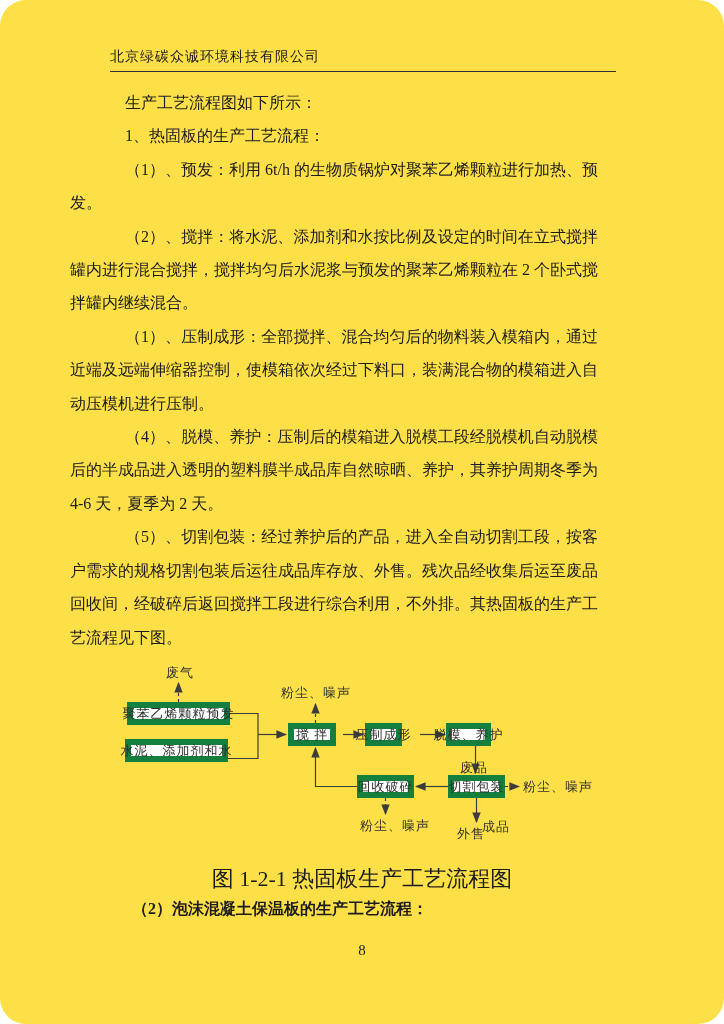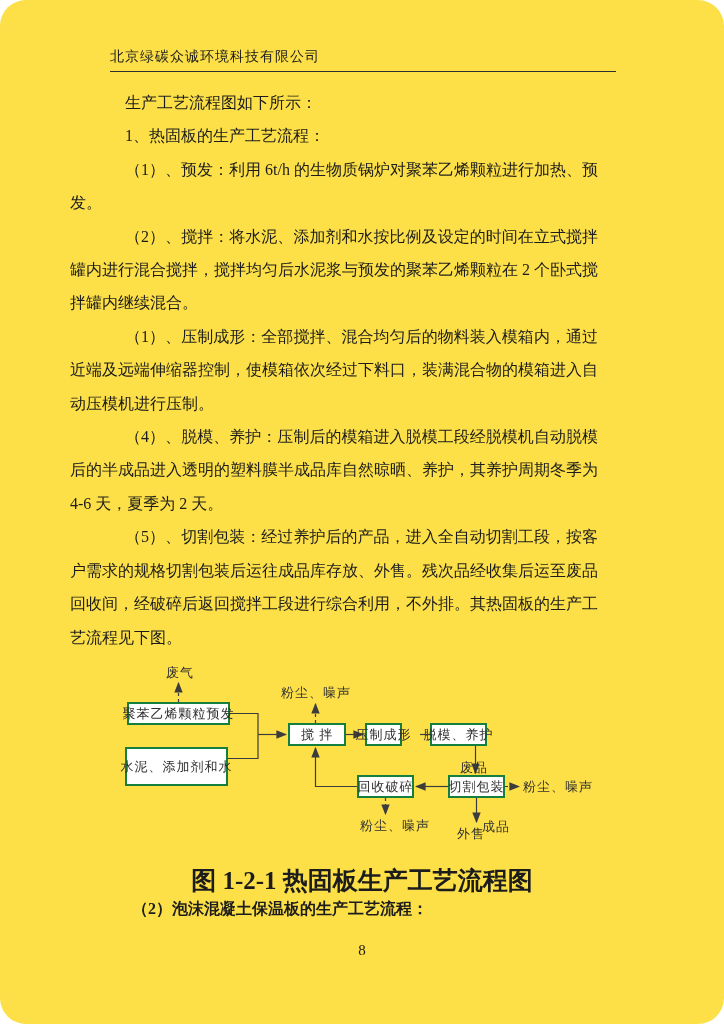--- a/index.html
+++ b/index.html
@@ -50,38 +50,38 @@
     width: 530px;
     height: 200px;
     font-size: 13px;
     line-height: 1;
     color: #2e2e2e;
   }
   .flowchart svg { position: absolute; left: 0; top: 0; }
   .fc-box {
     position: absolute;
     box-sizing: border-box;
-    border: 2px solid #15803d;
+    border: 6px solid #15803d;
     background: #ffffff;
     display: flex;
     align-items: center;
     justify-content: center;
     white-space: nowrap;
     letter-spacing: 1px;
   }
   .fc-label { position: absolute; white-space: nowrap; letter-spacing: 1px; }
 
   
   .caption {
     position: absolute;
     left: 0; right: 0;
     top: 864px;
     text-align: center;
-    font-size: 25px;
-    font-weight: bold;
+    font-size: 22px;
+    font-weight: normal;
   }
   .subheading {
     position: absolute;
     left: 84px;
     top: 899px;
     width: 528px;
     font-size: 16px;
     font-weight: bold;
     text-indent: 48px;
   }
@@ -138,24 +138,24 @@
         <g stroke-dasharray="3,3">
           <line x1="88.5" y1="46" x2="88.5" y2="27" marker-end="url(#arr)"></line>
           <line x1="225.5" y1="67" x2="225.5" y2="48" marker-end="url(#arr)"></line>
           <line x1="295.5" y1="142" x2="295.5" y2="158" marker-end="url(#arr)"></line>
           <line x1="415" y1="130.5" x2="429" y2="130.5" marker-end="url(#arr)"></line>
         </g>
       </g>
     </svg>
 
     <div class="fc-box" style="left:37px;  top:46px;  width:103px; height:23px;">聚苯乙烯颗粒预发</div>
-    <div class="fc-box" style="left:35px;  top:91px;  width:103px; height:39px;">水泥、添加剂和水</div>
-    <div class="fc-box" style="left:198px; top:67px;  width:58px;  height:23px;">搅 拌</div>
+    <div class="fc-box" style="left:35px;  top:83px;  width:103px; height:23px;">水泥、添加剂和水</div>
+    <div class="fc-box" style="left:198px; top:67px;  width:48px;  height:23px;">搅 拌</div>
     <div class="fc-box" style="left:275px; top:67px;  width:37px;  height:23px;">压制成形</div>
-    <div class="fc-box" style="left:340px; top:67px;  width:57px;  height:23px;">脱模、养护</div>
+    <div class="fc-box" style="left:356px; top:67px;  width:45px;  height:23px;">脱模、养护</div>
     <div class="fc-box" style="left:358px; top:119px; width:57px;  height:23px;text-align:center;">切割包装</div>
     <div class="fc-box" style="left:267px; top:119px; width:57px;  height:23px;">回收破碎</div>
 
     <div class="fc-label" style="left:76px;  top:10px;">废气</div>
     <div class="fc-label" style="left:191px; top:30px;">粉尘、噪声</div>
     <div class="fc-label" style="left:433px; top:124px;">粉尘、噪声</div>
     <div class="fc-label" style="left:270px; top:163px;">粉尘、噪声</div>
     <div class="fc-label" style="left:334px; top:105px;margin-left:36px;">废品</div>
     <div class="fc-label" style="left:392px; top:164px;">成品</div>
     <div class="fc-label" style="left:367px; top:171px;">外售</div>

